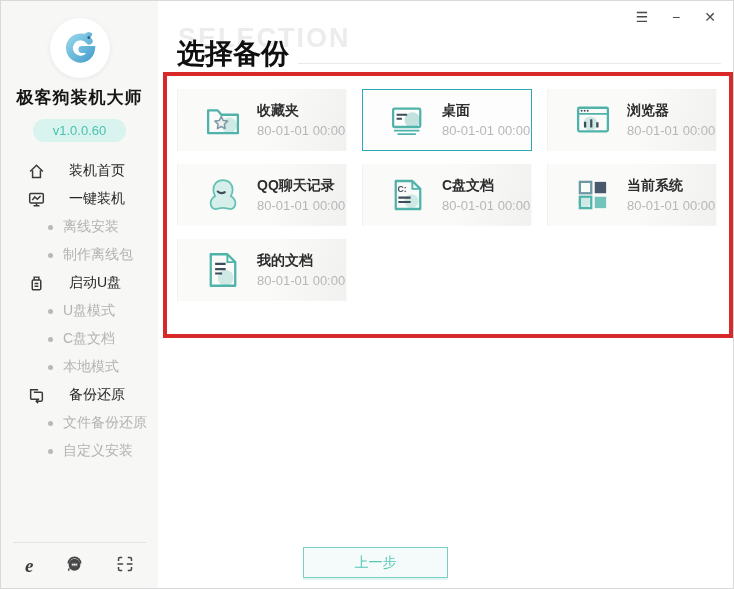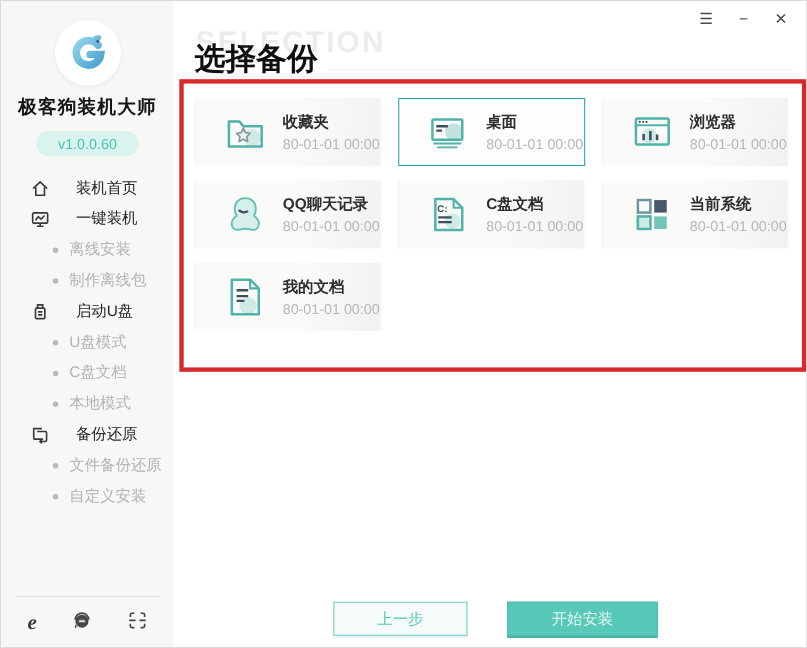--- a/index.html
+++ b/index.html
@@ -46,21 +46,21 @@
   .card { width:170px; height:62px; display:flex; align-items:center; padding-left:24px;
     background:linear-gradient(102deg,#fafaf9 55%,#f1f1f0 100%); border:1px solid transparent; cursor:pointer; }
   .card.selected { background:#fdfdfd; border:1px solid #2fa8b6; }
   .card-icon { width:42px; height:42px; margin-right:13px; flex:0 0 auto; }
   .card-title { font-size:14px; font-weight:600; color:#2d2d2d; line-height:1.25; }
   .card-date { font-size:13px; color:#b7b7b7; margin-top:3px; }
   .red-annotation { position:absolute; left:5px; top:71px; width:570px; height:266px;
     border:4px solid #d7282a; z-index:10; pointer-events:none; }
   .btn { position:absolute; top:546px; height:31px; font-size:14px; text-align:center;
     line-height:29px; cursor:pointer; font-family:inherit; }
-  .btn-prev { left:145px; width:122px; background:#f4fbfa; border:1px solid #76cfc1;
+  .btn-prev { left:145px; width:145px; background:#f4fbfa; border:1px solid #76cfc1;
     color:#56c7b7; box-shadow:0 2px 0 rgba(95,200,185,.18); }
   .btn-start { left:303px; width:137px; background:#58c8b9; border:1px solid #4fbdae;
     color:#e3f7f3; box-shadow:0 2px 0 #49b3a5; }
 </style>
 </head>
 <body>
 
 <div class="sidebar">
   <div class="logo-wrap">
     <svg width="46" height="46" viewBox="0 0 60 60">
@@ -280,14 +280,13 @@
         <div class="card-title">我的文档</div>
         <div class="card-date">80-01-01 00:00</div>
       </div>
     </div>
 
   </div>
 
   <div class="red-annotation"></div>
 
   <button class="btn btn-prev">上一步</button>
-  <button class="btn btn-start">开始安装</button>
 </div>
 
 </body></html>

